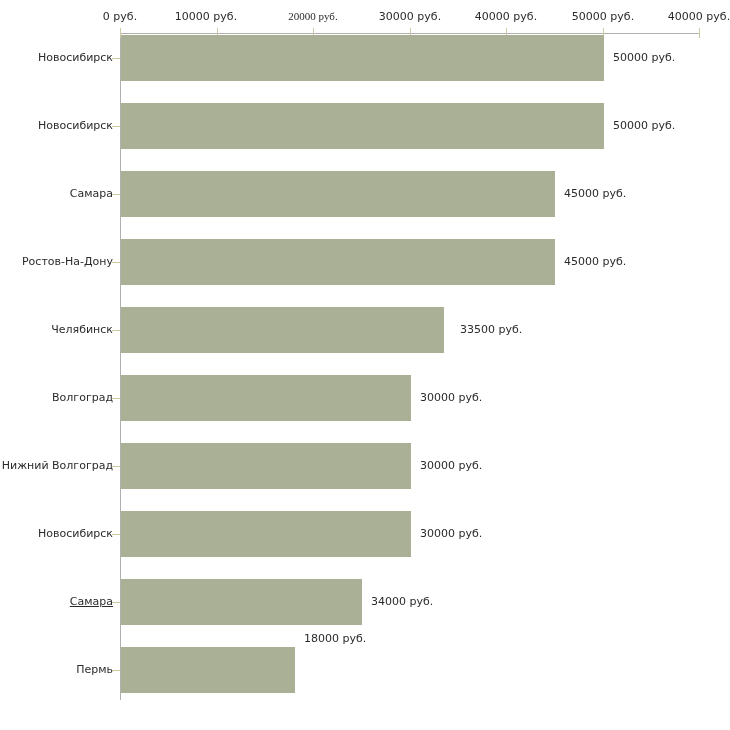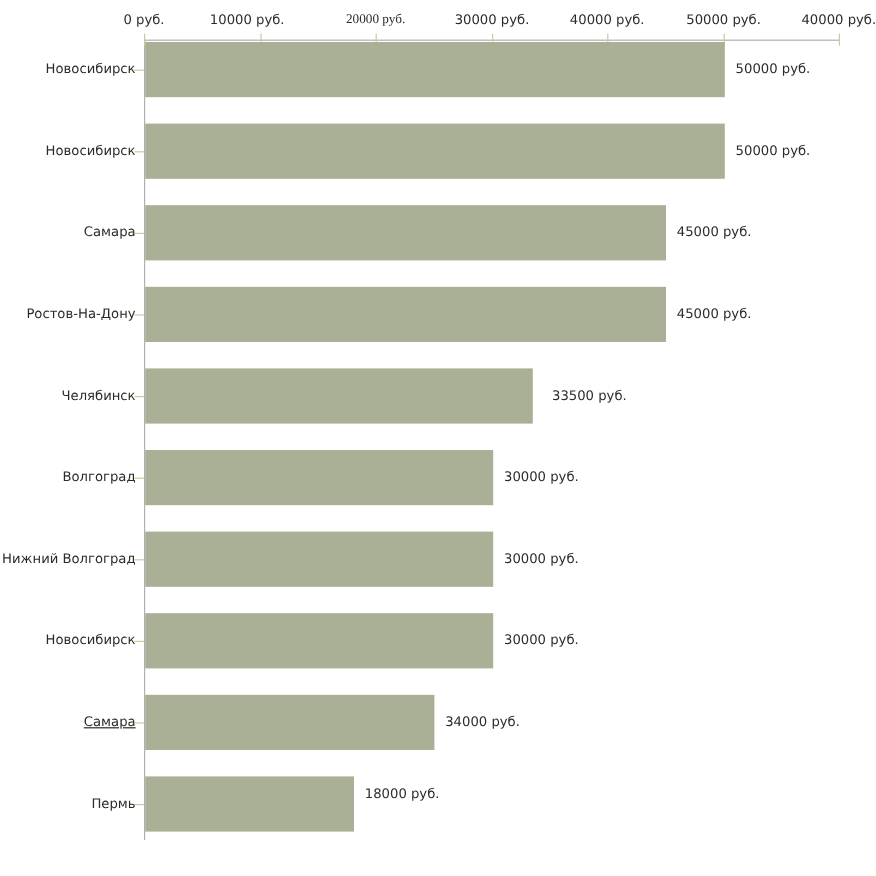--- a/index.html
+++ b/index.html
@@ -109,14 +109,14 @@
     <div class="y-tick" style="left: 112px; top: 534px; background: rgb(205, 201, 163);"></div>
     <div class="bar" style="left: 121px; top: 511px; width: 290px; background: rgb(169, 176, 150);"></div>
     <div class="val-label" style="left: 420px; top: 527px; color: rgb(43, 43, 43);">30000 руб.</div>
     <div class="cat-label" style="top: 595px; color: rgb(43, 43, 43); text-decoration: underline;">Самара</div>
     <div class="y-tick" style="left: 112px; top: 602px; background: rgb(205, 201, 163);"></div>
     <div class="bar" style="left: 121px; top: 579px; width: 241px; background: rgb(169, 176, 150);"></div>
     <div class="val-label" style="left: 371px; top: 595px; color: rgb(43, 43, 43);">34000 руб.</div>
     <div class="cat-label" style="top: 663px; color: rgb(43, 43, 43);">Пермь</div>
     <div class="y-tick" style="left: 112px; top: 670px; background: rgb(205, 201, 163);"></div>
     <div class="bar" style="left: 121px; top: 647px; width: 174px; background: rgb(169, 176, 150);"></div>
-    <div class="val-label" style="left: 304px; top: 655px; color: rgb(43, 43, 43);">18000 руб.</div>
+    <div class="val-label" style="left: 304px; top: 632px; color: rgb(43, 43, 43);">18000 руб.</div>
   </div>
 
 </body></html>

